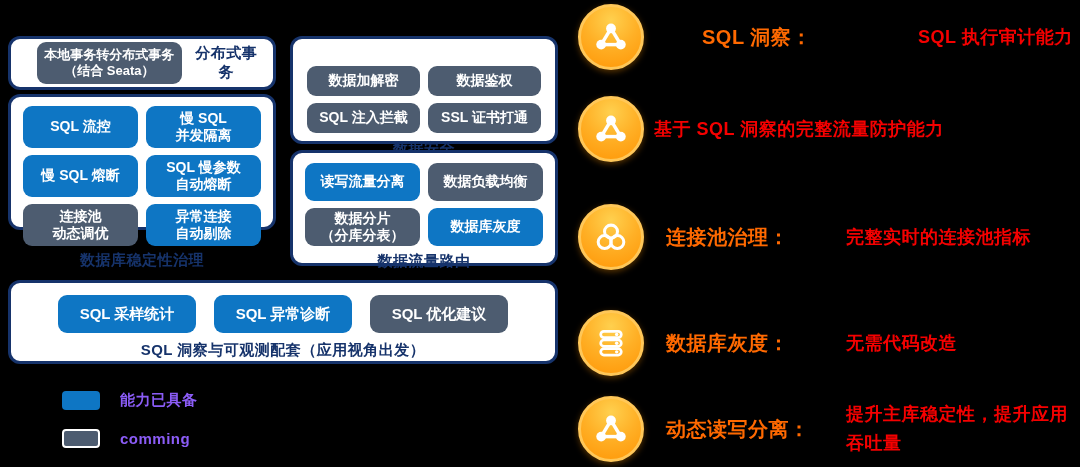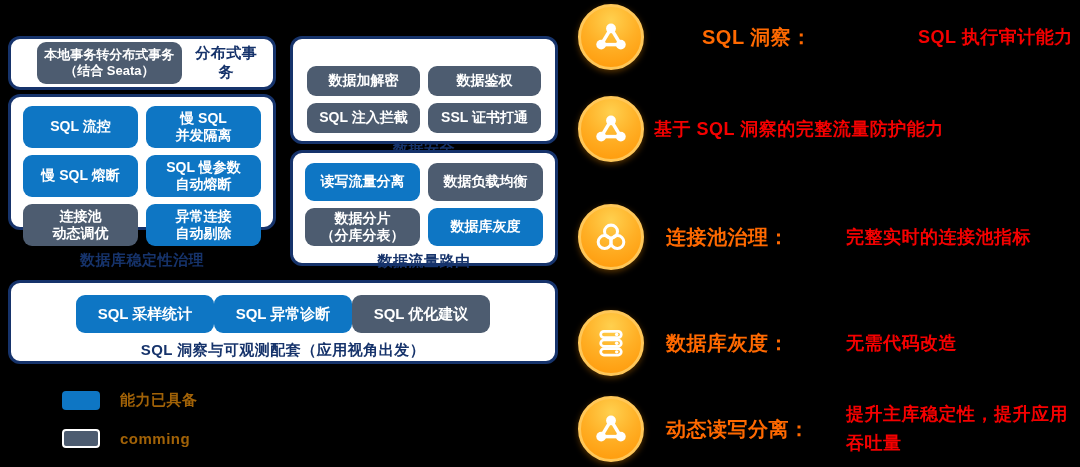--- a/index.html
+++ b/index.html
@@ -38,31 +38,31 @@
   .panel-security .chip{height:30px;}
   .panel-security .panel-title{margin-top:7px;}
 
   .panel-routing{left:290px;top:150px;width:268px;height:116px;padding:10px 12px 4px 12px;
     display:flex;flex-direction:column;}
   .panel-routing .chip{height:38px;}
   .panel-routing .panel-title{margin-top:6px;}
 
   .panel-insight{left:8px;top:280px;width:550px;height:84px;padding:12px 16px 4px 16px;
     display:flex;flex-direction:column;align-items:center;}
-  .panel-insight .chip-row{display:flex;justify-content:center;}
+  .panel-insight .chip-row{display:flex;gap:18px;justify-content:center;}
   .panel-insight .chip{width:138px;height:38px;font-size:15px;}
   .panel-insight .panel-title{margin-top:8px;}
 
   
   .legend{position:absolute;left:62px;top:388px;}
   .legend-row{display:flex;align-items:center;height:24px;margin-bottom:14px;}
   .swatch{width:38px;height:19px;border-radius:4px;box-sizing:border-box;}
   .swatch-ready{background:#0e76c4;}
   .swatch-coming{background:#4d5c70;border:2px solid #fff;}
-  .legend-label{margin-left:20px;font-size:15px;font-weight:bold;color:#a16207;letter-spacing:.5px;}
+  .legend-label{margin-left:20px;font-size:15px;font-weight:bold;color:#8b5cf6;letter-spacing:.5px;}
 
   
   .feature{position:absolute;left:578px;width:500px;display:flex;align-items:center;}
   .feature-0{top:4px;gap:36px;}
   .feature-1{top:96px;}
   .feature-2{top:204px;}
   .feature-3{top:310px;}
   .feature-4{top:396px;}
   .ficon{
     width:66px;height:66px;border-radius:50%;flex:0 0 66px;

